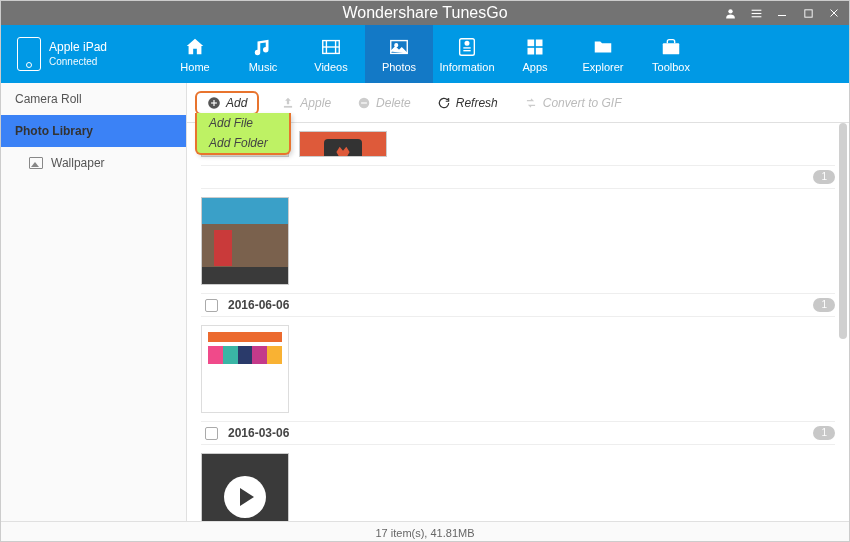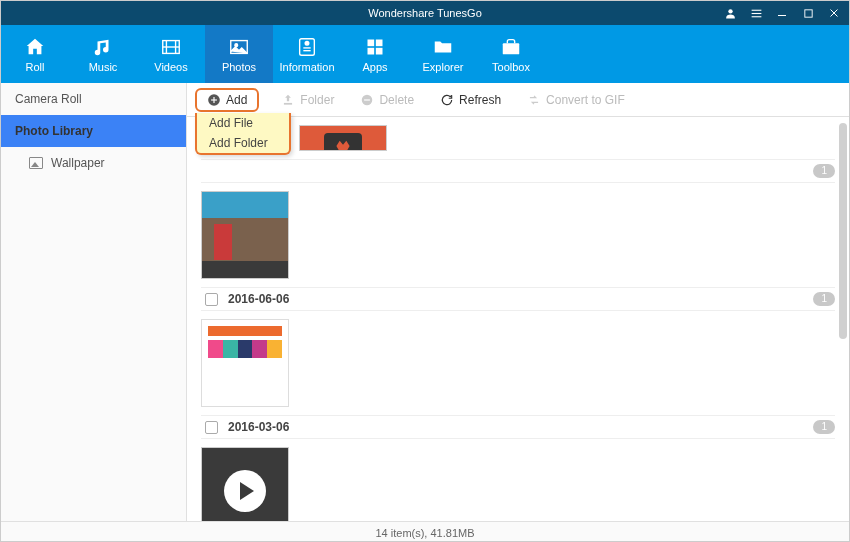--- a/index.html
+++ b/index.html
@@ -1,18 +1,18 @@
 <!DOCTYPE html>
 <html><head>
   <meta charset="utf-8">
   <style>
     * { margin: 0; padding: 0; box-sizing: border-box; font-family: "Segoe UI", Arial, sans-serif; }
     body { width: 850px; height: 542px; overflow: hidden; background: #fff; border: 1px solid #ccc; }
     
-    .titlebar { background: #0c4a6e; height: 24px; display: flex; align-items: center; justify-content: center; position: relative; color: #fff; font-size: 11px; }
+    .titlebar { background: #737373; height: 24px; display: flex; align-items: center; justify-content: center; position: relative; color: #fff; font-size: 16px; }
     .titlebar-title { font-weight: 500; }
     .titlebar-controls { position: absolute; right: 8px; display: flex; gap: 12px; align-items: center; }
     .titlebar-icon { width: 14px; height: 14px; display: flex; align-items: center; justify-content: center; cursor: pointer; color: #fff; }
     
     .header { background: #0099e5; height: 58px; display: flex; align-items: center; }
     .device-info { display: flex; align-items: center; gap: 8px; padding: 0 16px; width: 160px; }
     .device-icon { width: 24px; height: 34px; border: 1.5px solid #fff; border-radius: 3px; position: relative; }
     .device-icon::after { content: ""; position: absolute; bottom: 2px; left: 50%; transform: translateX(-50%); width: 4px; height: 4px; border: 1px solid #fff; border-radius: 50%; }
     .device-text { color: #fff; font-size: 12px; line-height: 1.3; }
     .device-name { font-weight: 500; }
@@ -27,29 +27,29 @@
     
     .sidebar { width: 186px; border-right: 1px solid #e0e0e0; background: #fafafa; }
     .sidebar-item { padding: 9px 14px; font-size: 12px; color: #555; cursor: pointer; display: flex; align-items: center; gap: 8px; }
     .sidebar-item.active { background: #3b82f6; font-weight: 600; color: #333; }
     .sidebar-sub { padding-left: 28px; }
     .album-icon { width: 14px; height: 12px; border: 1px solid #888; border-radius: 1px; position: relative; display: inline-block; }
     .album-icon::before { content: ""; position: absolute; bottom: 1px; left: 1px; width: 0; height: 0; border-left: 4px solid transparent; border-right: 4px solid transparent; border-bottom: 5px solid #888; }
     
     .content { flex: 1; display: flex; flex-direction: column; overflow: hidden; position: relative; }
     
-    .toolbar { height: 34px; border-bottom: 1px solid #e0e0e0; display: flex; align-items: center; padding: 0 8px; gap: 18px; font-size: 12px; color: #888; position: relative; }
+    .toolbar { height: 40px; border-bottom: 1px solid #e0e0e0; display: flex; align-items: center; padding: 0 8px; gap: 18px; font-size: 12px; color: #888; position: relative; font-style: italic; }
     .toolbar-btn { display: flex; align-items: center; gap: 5px; cursor: pointer; padding: 3px 4px; }
     .toolbar-btn.enabled { color: #333; }
     .toolbar-btn.disabled { color: #bbb; cursor: default; }
     .toolbar-icon { width: 14px; height: 14px; display: flex; align-items: center; justify-content: center; }
     .add-wrap { border: 2px solid #e8742e; border-radius: 6px; padding: 0; }
     .add-wrap .toolbar-btn { padding: 3px 10px; }
     
-    .dropdown { position: absolute; top: 30px; left: 8px; background: #fef9c3; border: 2px solid #e8742e; border-top: none; border-radius: 0 0 6px 6px; box-shadow: 2px 2px 4px rgba(0,0,0,0.15); z-index: 10; width: 96px; }
+    .dropdown { position: absolute; top: 30px; left: 8px; background: #bef264; border: 2px solid #e8742e; border-top: none; border-radius: 0 0 6px 6px; box-shadow: 2px 2px 4px rgba(0,0,0,0.15); z-index: 10; width: 96px; }
     .dropdown-item { padding: 3px 12px; font-size: 12px; color: #444; cursor: pointer; }
     
     .photo-list { flex: 1; overflow-y: auto; padding: 0 14px; }
     .section-row { display: flex; align-items: center; padding: 4px 0; border-top: 1px solid #eee; border-bottom: 1px solid #eee; margin-top: 4px; }
     .section-check { width: 13px; height: 13px; border: 1px solid #aaa; border-radius: 2px; margin: 0 10px 0 4px; }
     .section-date { font-size: 12px; color: #444; font-weight: 600; }
     .section-badge { margin-left: auto; background: #c8c8c8; color: #fff; font-size: 10px; padding: 0 8px; border-radius: 8px; line-height: 14px; }
     .thumb-row { display: flex; gap: 10px; padding: 8px 0 4px 0; }
     .thumb { width: 88px; height: 88px; background: #d0d0d0; border: 1px solid #ccc; position: relative; overflow: hidden; }
     
@@ -105,28 +105,35 @@
     <span class="titlebar-icon">
         <svg width="12" height="12" viewBox="0 0 24 24" stroke="#fff" stroke-width="2">
           <line x1="5" y1="5" x2="19" y2="19"></line>
           <line x1="19" y1="5" x2="5" y2="19"></line>
         </svg>
       </span>
   </div>
 </div>
 
 <div class="header">
+  <div class="device-info">
+    <div class="device-icon"></div>
+    <div class="device-text">
+      <div class="device-name">Apple iPad</div>
+      <div class="device-status">Connected</div>
+    </div>
+  </div>
   <div class="nav-tabs">
     <div class="nav-tab">
       <span class="nav-tab-icon">
           <svg width="22" height="22" viewBox="0 0 24 24" fill="#fff">
             <path d="M12 3l9 8h-2v9h-5v-6h-4v6H5v-9H3z"></path>
           </svg>
         </span>
-      <span>Roll</span>
+      <span>Home</span>
     </div>
     <div class="nav-tab">
       <span class="nav-tab-icon">
           <svg width="22" height="22" viewBox="0 0 24 24" fill="#fff">
             <path d="M9 18a3 3 0 11-3-3V6l12-2v11a3 3 0 11-3-3V7l-6 1z"></path>
           </svg>
         </span>
       <span>Music</span>
     </div>
     <div class="nav-tab">
@@ -220,21 +227,21 @@
           <span>Add</span>
         </div>
       </div>
       <div class="toolbar-btn disabled">
         <span class="toolbar-icon">
             <svg width="14" height="14" viewBox="0 0 24 24" fill="#ccc">
               <path d="M12 3l5 5h-3v6h-4V8H7z"></path>
               <rect x="5" y="17" width="14" height="3"></rect>
             </svg>
           </span>
-        <span>Folder</span>
+        <span>Apple</span>
       </div>
       <div class="toolbar-btn disabled">
         <span class="toolbar-icon">
             <svg width="14" height="14" viewBox="0 0 24 24">
               <circle cx="12" cy="12" r="9" fill="#ccc"></circle>
               <rect x="7" y="11" width="10" height="2" fill="#fff"></rect>
             </svg>
           </span>
         <span>Delete</span>
       </div>
@@ -297,14 +304,14 @@
             </div>
         </div>
       </div>
     </div>
 
     <div class="scrollbar-fake"></div>
   </div>
 </div>
 
 <div class="statusbar">
-  <span>14 item(s), 41.81MB</span>
+  <span>17 item(s), 41.81MB</span>
 </div>
 
 </body></html>

